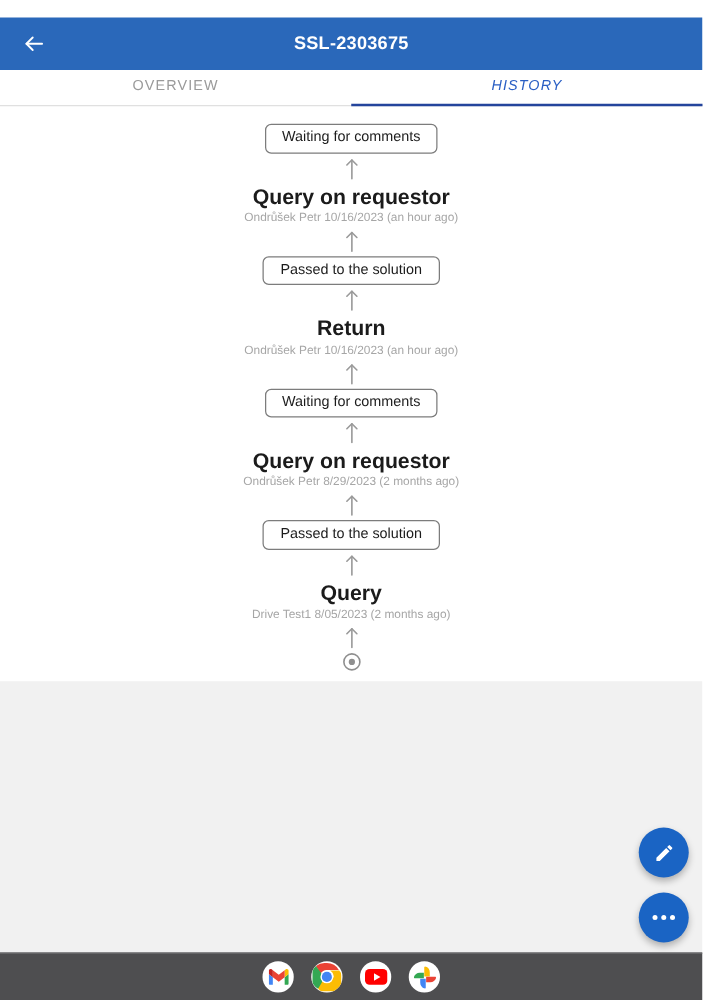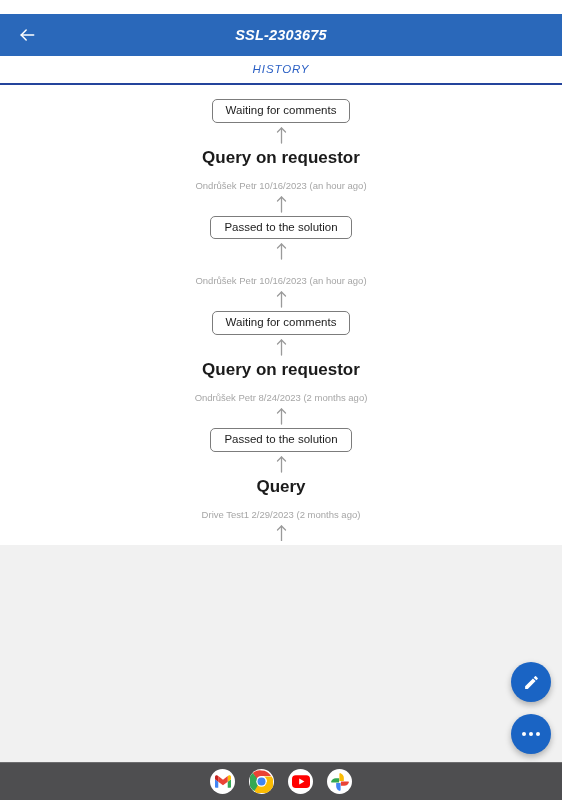--- a/index.html
+++ b/index.html
@@ -32,21 +32,20 @@
   .back-btn svg { display:block; }
   .appbar-title {
     position:absolute;
     left:0; right:0;
     text-align:center;
     color:#ffffff;
     font-size:14.5px;
     font-weight:bold;
     letter-spacing:0.2px;
     pointer-events:none;
-    font-style:italic;
   }
 
   
   .tabs {
     height:29px;
     background:#ffffff;
     display:flex;
     position:relative;
     border-bottom:1px solid #e0e0e0;
   }
@@ -111,21 +110,21 @@
   .event-title {
     font-size:17px;
     font-weight:bold;
     color:#1b1b1b;
     display:block;
   }
   .event-meta {
     font-size:9.5px;
     color:#a6a6a6;
     display:block;
-    margin-top:12px;
+    margin-top:1px;
   }
   .start-node {
     display:flex;
     align-items:center;
     justify-content:center;
   }
   .start-node svg { display:block; }
 
   
   .gray-area {
@@ -195,20 +194,23 @@
       <svg width="20" height="20" viewBox="0 0 24 24" fill="none" stroke="#ffffff" stroke-width="1.8" stroke-linecap="round" stroke-linejoin="round">
         <line x1="20" y1="12" x2="5" y2="12"></line>
         <polyline points="11,18 5,12 11,6"></polyline>
       </svg>
     </span>
   </div>
   <div class="appbar-title">SSL-2303675</div>
 </div>
 
 <div class="tabs">
+  <div class="tab inactive">
+    <span>OVERVIEW</span>
+  </div>
   <div class="tab active">
     <span>HISTORY</span>
   </div>
 </div>
 
 <div class="content">
   <div class="timeline">
 
     <div class="node-box">Waiting for comments</div>
 
@@ -234,20 +236,21 @@
     <div class="node-box">Passed to the solution</div>
 
     <div class="arrow">
       <svg width="11" height="18" viewBox="0 0 11 18" fill="none" stroke="#9a9a9a" stroke-width="1.3" stroke-linecap="round" stroke-linejoin="round">
         <line x1="5.5" y1="17" x2="5.5" y2="2"></line>
         <polyline points="1.5,6 5.5,2 9.5,6"></polyline>
       </svg>
     </div>
 
     <div class="event">
+      <span class="event-title">Return</span>
       <span class="event-meta">Ondrůšek Petr 10/16/2023 (an hour ago)</span>
     </div>
 
     <div class="arrow">
       <svg width="11" height="18" viewBox="0 0 11 18" fill="none" stroke="#9a9a9a" stroke-width="1.3" stroke-linecap="round" stroke-linejoin="round">
         <line x1="5.5" y1="17" x2="5.5" y2="2"></line>
         <polyline points="1.5,6 5.5,2 9.5,6"></polyline>
       </svg>
     </div>
 
@@ -255,42 +258,42 @@
 
     <div class="arrow">
       <svg width="11" height="18" viewBox="0 0 11 18" fill="none" stroke="#9a9a9a" stroke-width="1.3" stroke-linecap="round" stroke-linejoin="round">
         <line x1="5.5" y1="17" x2="5.5" y2="2"></line>
         <polyline points="1.5,6 5.5,2 9.5,6"></polyline>
       </svg>
     </div>
 
     <div class="event">
       <span class="event-title">Query on requestor</span>
-      <span class="event-meta">Ondrůšek Petr 8/24/2023 (2 months ago)</span>
+      <span class="event-meta">Ondrůšek Petr 8/29/2023 (2 months ago)</span>
     </div>
 
     <div class="arrow">
       <svg width="11" height="18" viewBox="0 0 11 18" fill="none" stroke="#9a9a9a" stroke-width="1.3" stroke-linecap="round" stroke-linejoin="round">
         <line x1="5.5" y1="17" x2="5.5" y2="2"></line>
         <polyline points="1.5,6 5.5,2 9.5,6"></polyline>
       </svg>
     </div>
 
     <div class="node-box">Passed to the solution</div>
 
     <div class="arrow">
       <svg width="11" height="18" viewBox="0 0 11 18" fill="none" stroke="#9a9a9a" stroke-width="1.3" stroke-linecap="round" stroke-linejoin="round">
         <line x1="5.5" y1="17" x2="5.5" y2="2"></line>
         <polyline points="1.5,6 5.5,2 9.5,6"></polyline>
       </svg>
     </div>
 
     <div class="event">
       <span class="event-title">Query</span>
-      <span class="event-meta">Drive Test1 2/29/2023 (2 months ago)</span>
+      <span class="event-meta">Drive Test1 8/05/2023 (2 months ago)</span>
     </div>
 
     <div class="arrow">
       <svg width="11" height="18" viewBox="0 0 11 18" fill="none" stroke="#9a9a9a" stroke-width="1.3" stroke-linecap="round" stroke-linejoin="round">
         <line x1="5.5" y1="17" x2="5.5" y2="2"></line>
         <polyline points="1.5,6 5.5,2 9.5,6"></polyline>
       </svg>
     </div>
 
     <div class="start-node">

